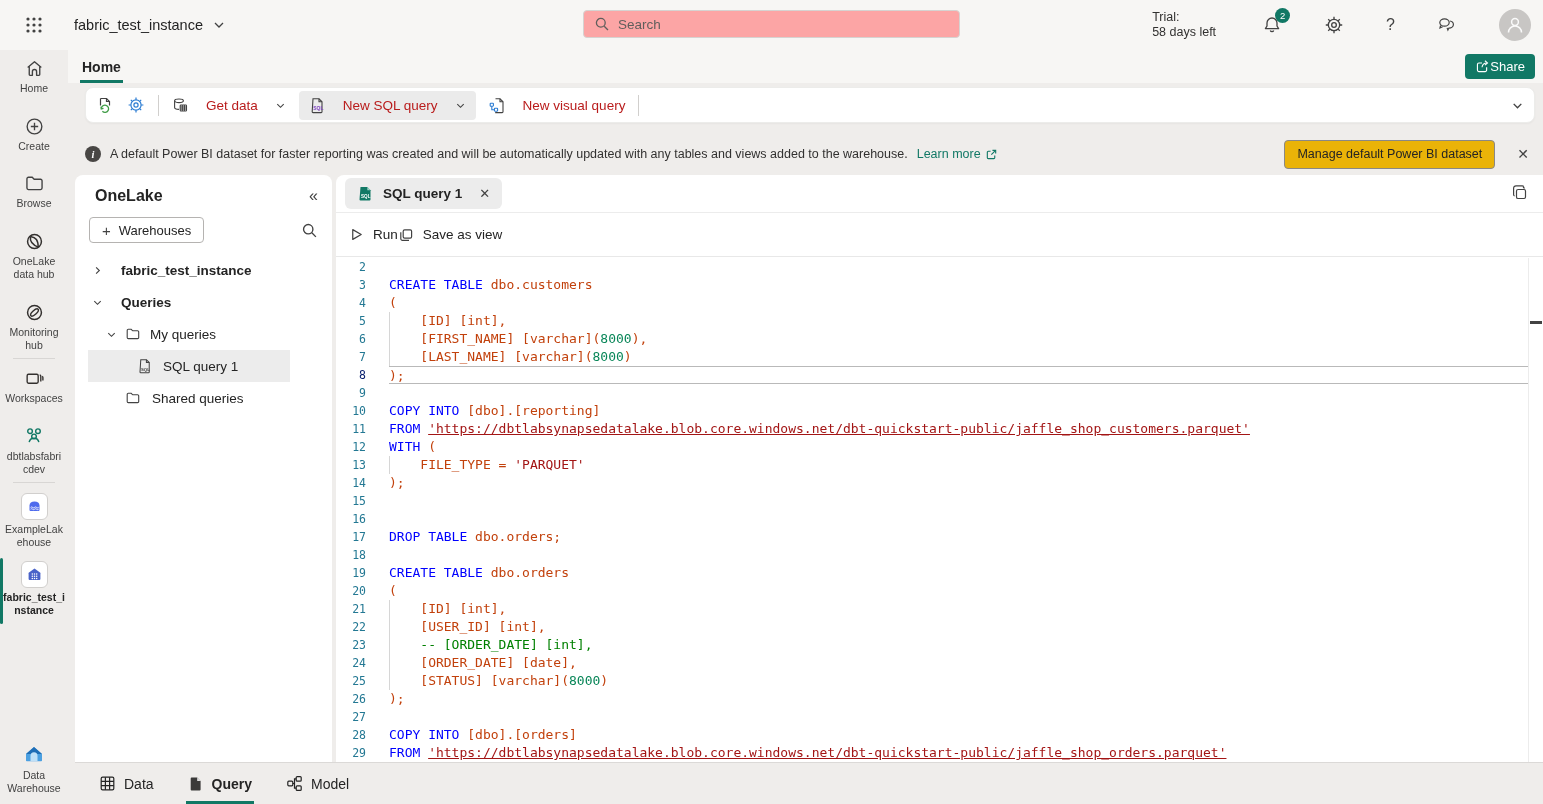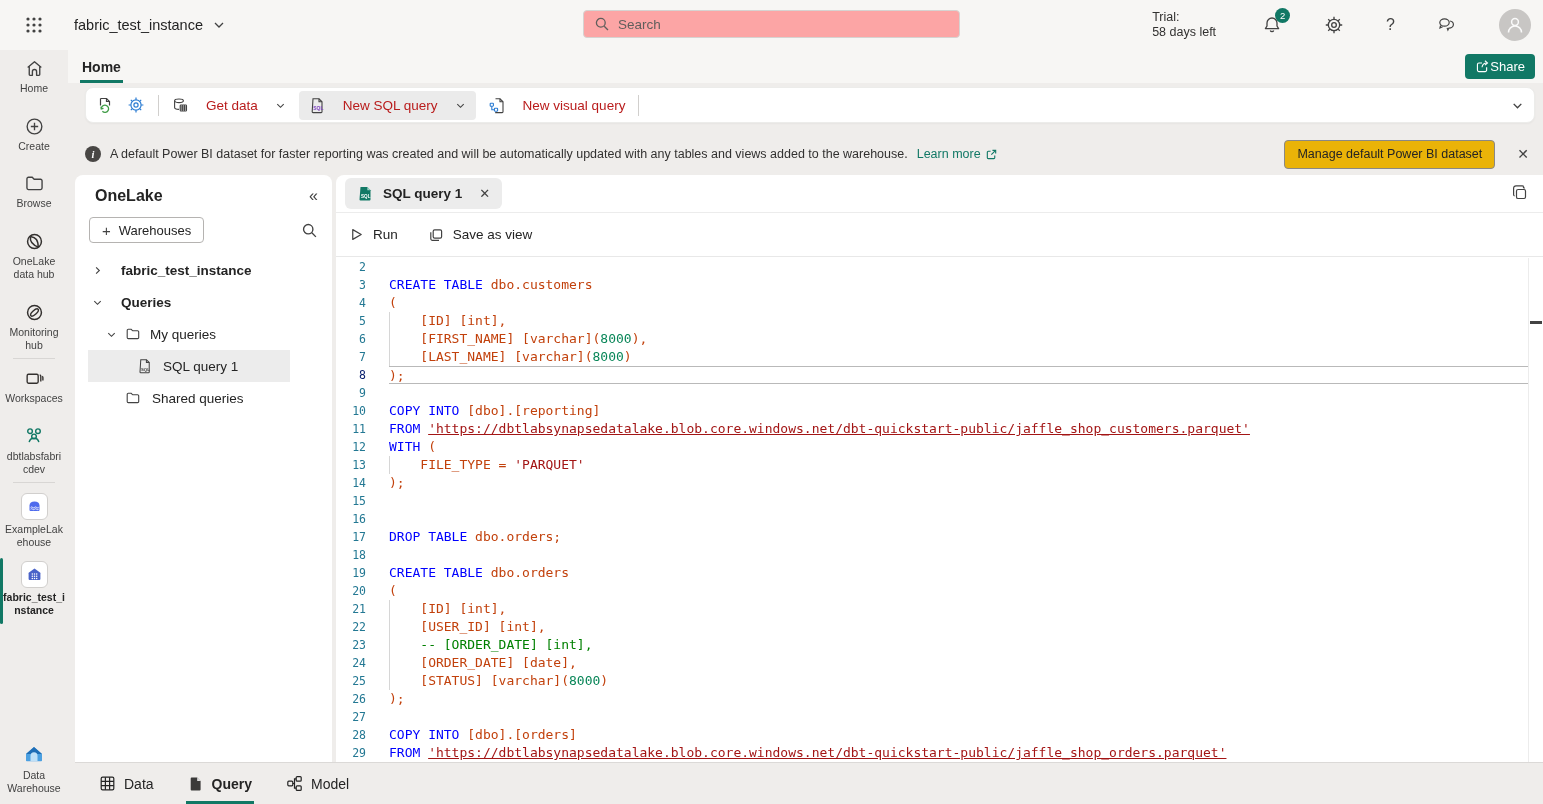--- a/index.html
+++ b/index.html
@@ -72,21 +72,21 @@
 .trow.lvl1b { padding-left:50px; }
 .trow.lvl1b .tlabel { margin-left:11px; }
 
 
 .main { position:absolute; left:336px; top:175px; right:0; bottom:42px; background:#fff; border-radius:8px 0 0 0; overflow:hidden; }
 .tabbar { height:38px; position:relative; border-bottom:1px solid #ececec; display:flex; align-items:center; }
 .qtab { margin-left:9px; height:31px; background:#ececec; border-radius:6px; display:flex; align-items:center; gap:9px; padding:0 12px; cursor:pointer; }
 .qtab-label { font-size:13.5px; font-weight:bold; color:#242424; }
 .qtab-x { font-size:13px; color:#424242; margin-left:8px; cursor:pointer; }
 .copy-btn { position:absolute; right:14px; top:9px; cursor:pointer; }
-.runbar { height:44px; display:flex; align-items:center; padding-left:13px; gap:30px; border-bottom:1px solid #e8e8e8; }
+.runbar { height:44px; display:flex; align-items:center; padding-left:13px; border-bottom:1px solid #e8e8e8; }
 .rb-btn { display:flex; align-items:center; gap:9px; font-size:13.5px; color:#242424; cursor:pointer; }
 
 
 .editor { position:absolute; left:0; right:14px; top:83px; bottom:0; overflow:hidden; font-family:"DejaVu Sans Mono","Liberation Mono",monospace; }
 .crow { display:flex; height:18px; line-height:18px; }
 .ln { width:30px; flex:none; text-align:right; color:#237893; font-size:11.5px; }
 .crow.active .ln { color:#0b216f; }
 .code { flex:1; margin-left:23px; white-space:pre; font-size:13px; color:#000; }
 .crow.guide .code { box-shadow:inset 1px 0 0 #d6d6d6; }
 .crow.active .code { border-top:1px solid #b9b9b9; border-bottom:1px solid #b9b9b9; }

